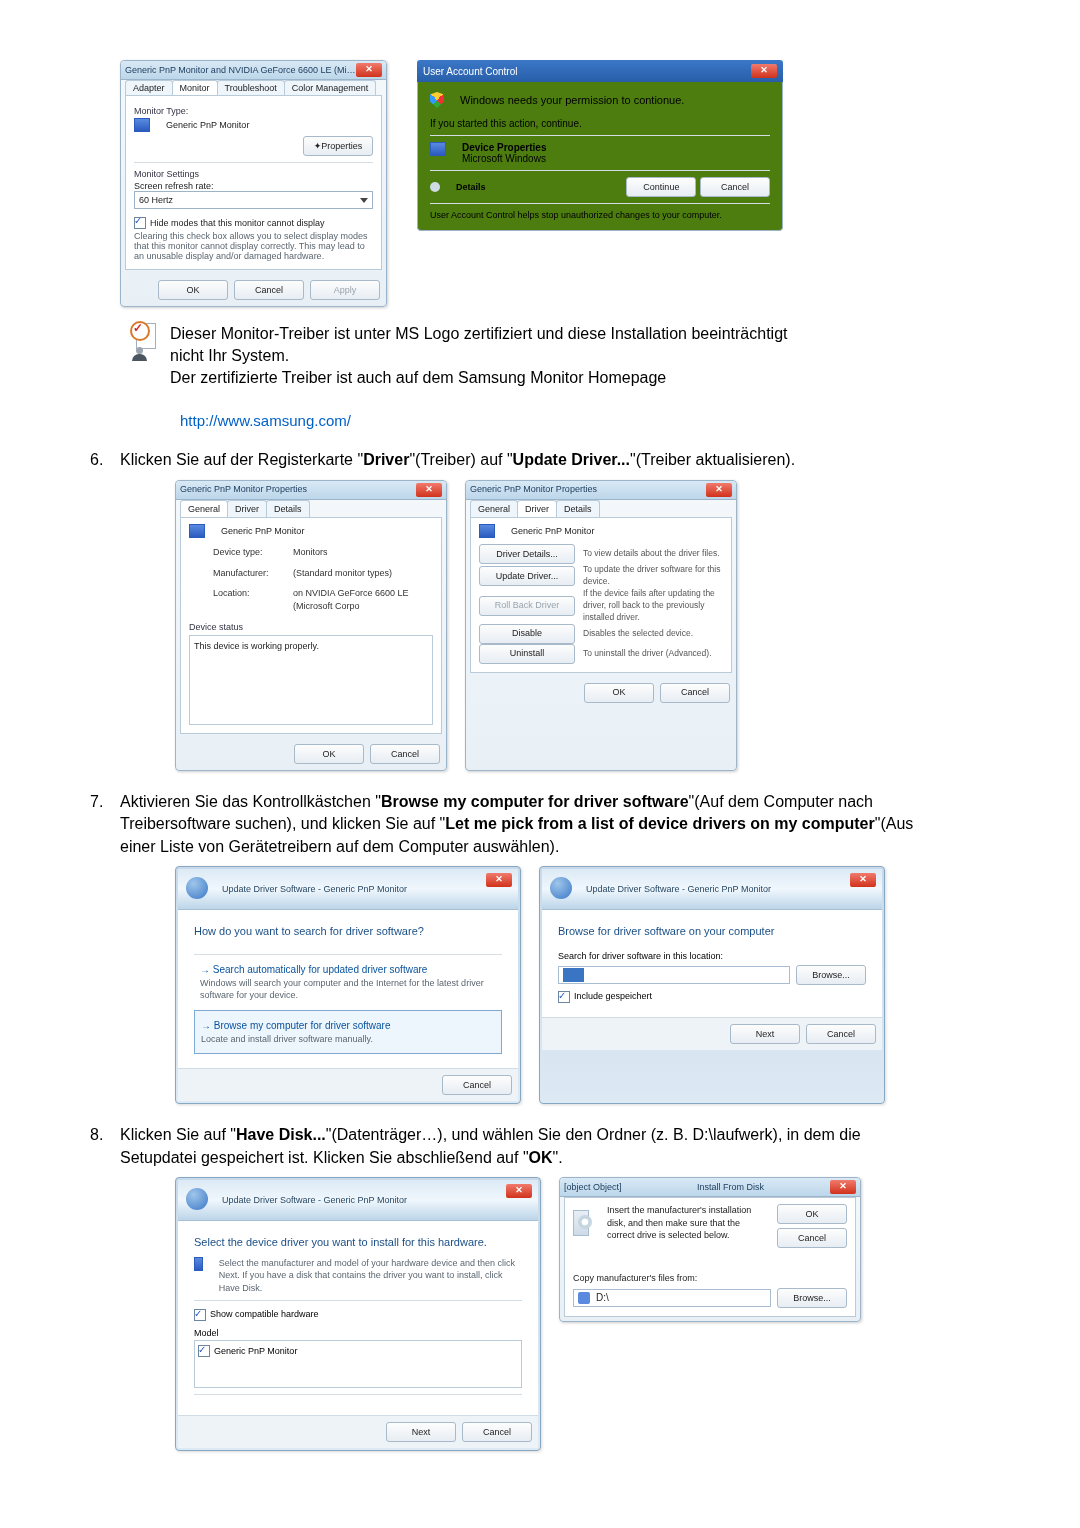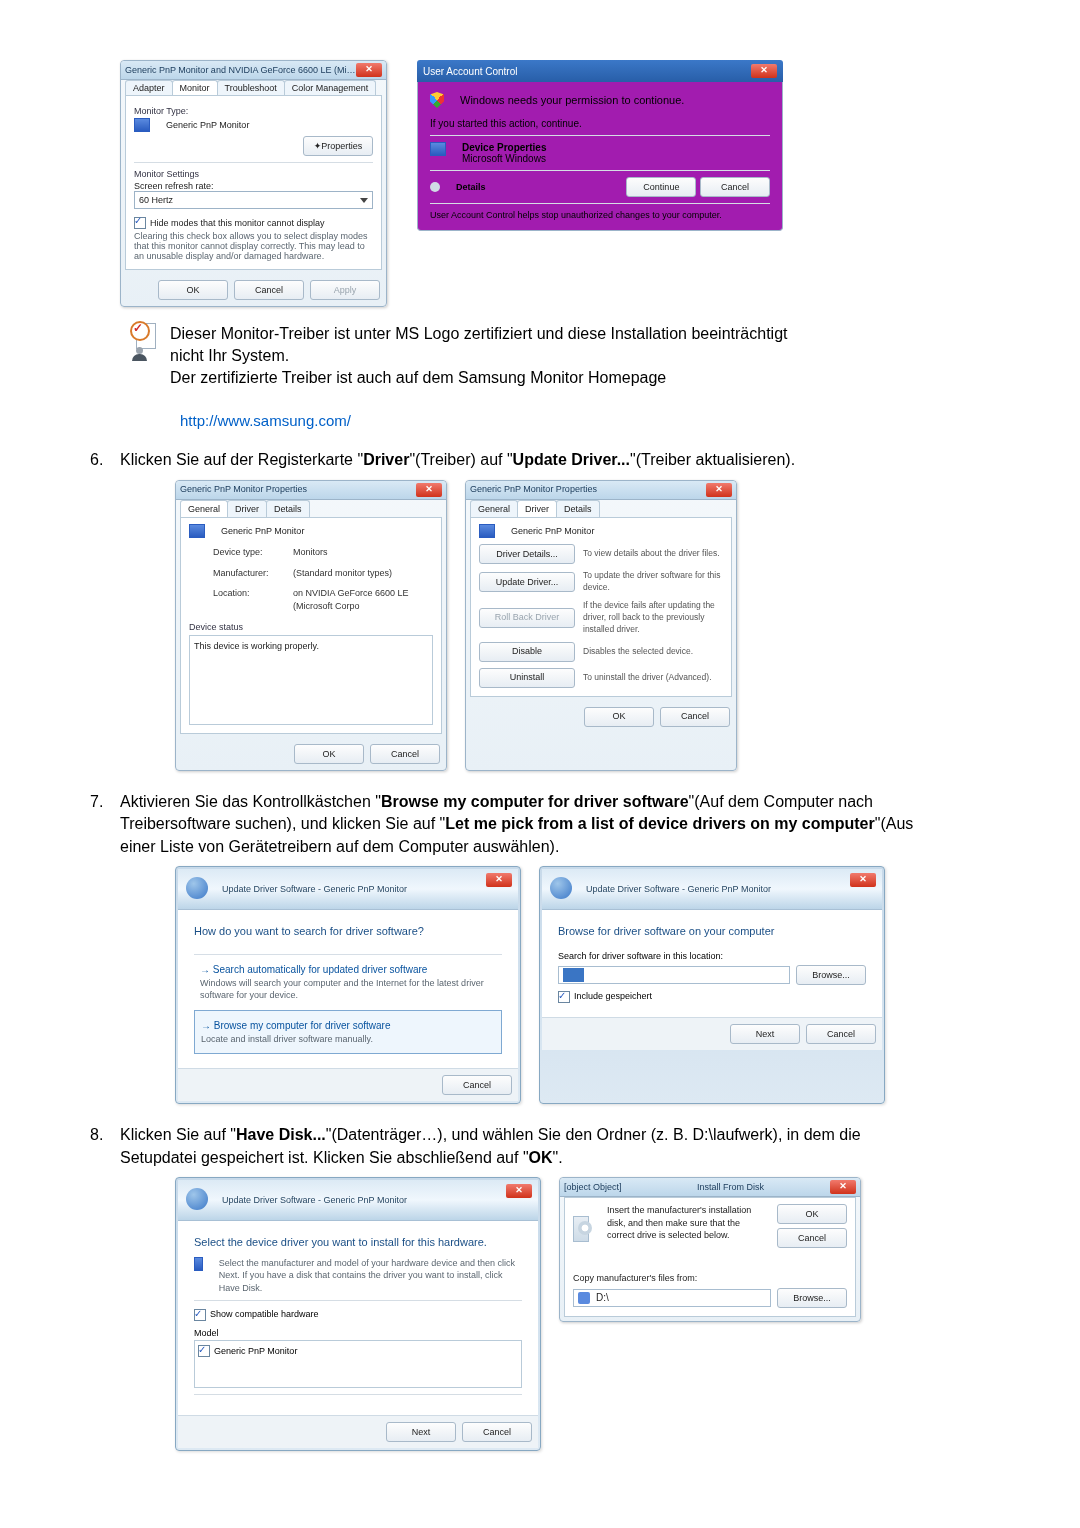--- a/index.html
+++ b/index.html
@@ -20,21 +20,21 @@
   .cbx.checked::after{content:"✓";position:absolute;left:-1px;top:-3px;font-size:10px;color:#2a5cc0}
   .sel{display:flex;align-items:center;justify-content:space-between;height:16px;border:1px solid #9db3c7;background:#fff;padding:0 4px;font-size:9px}
   .sel .arr{width:0;height:0;border-left:4px solid transparent;border-right:4px solid transparent;border-top:5px solid #444}
   .btn{display:inline-flex;align-items:center;justify-content:center;min-width:52px;height:18px;background:linear-gradient(#fdfdfd,#e7edf3);border:1px solid #a8b9c9;border-radius:3px;font-size:9px;color:#222;padding:0 8px}
   .btn.dis{color:#9aa5af}
   .btn-row{display:flex;justify-content:flex-end;gap:6px;padding:6px 6px 6px 0}
   .blue-link{color:#0060c8;cursor:pointer}
   .small-gray{font-size:9px;color:#5b6670}
   .uac-top{background:linear-gradient(#3b78c8,#285ea8);color:#fff;border-radius:3px 3px 0 0;display:flex;align-items:center;height:22px;padding:0 6px}
   .shield{display:inline-block;width:14px;height:16px;margin-right:6px;background:conic-gradient(from 45deg,#e33 0 25%,#3a3 0 50%,#39f 0 75%,#fc3 0 100%);clip-path:polygon(50% 0,100% 15%,100% 60%,50% 100%,0 60%,0 15%);vertical-align:middle}
-  .uac-body{background:#a21caf;padding:10px 12px;border-left:1px solid #9cb4c9;border-right:1px solid #9cb4c9;border-bottom:1px solid #9cb4c9;border-radius:0 0 4px 4px}
+  .uac-body{background:#4d7c0f;padding:10px 12px;border-left:1px solid #9cb4c9;border-right:1px solid #9cb4c9;border-bottom:1px solid #9cb4c9;border-radius:0 0 4px 4px}
   .flat-row{display:flex;align-items:center;gap:10px}
   .note-flex{display:flex;gap:10px;margin-left:70px;margin-top:6px}
   .cert-icon{width:30px;height:36px;position:relative}
   .cert-icon .doc{position:absolute;top:0;left:6px;width:18px;height:24px;background:#fff;border:1px solid #a0b0c0}
   .cert-icon .chk{position:absolute;top:-2px;left:0;width:16px;height:16px;border-radius:50%;border:2px solid #d97a2a;background:#fff}
   .cert-icon .chk::after{content:"✓";color:#d12a2a;font-weight:bold;font-size:12px;position:absolute;left:1px;top:-2px}
   .cert-icon .per{position:absolute;bottom:-2px;left:2px;width:16px;height:14px}
   .cert-icon .per::before{content:"";position:absolute;top:0;left:4px;width:7px;height:7px;border-radius:50%;background:#9aa3ad}
   .cert-icon .per::after{content:"";position:absolute;bottom:0;left:0;width:15px;height:7px;border-radius:7px 7px 0 0;background:#4a5560}
   .note-text{font-size:16px;color:#000;line-height:1.35;max-width:640px}
@@ -46,21 +46,21 @@
   .blue-frame{background:linear-gradient(#c8daea,#dde9f3);border:1px solid #87a8c2;border-radius:4px;padding:2px;box-shadow:1px 1px 3px rgba(0,0,0,.15)}
   .shine-bar{height:40px;background:linear-gradient(#dceaf5 0%,#f0f7fd 50%,#bcd5e8 100%);border-bottom:1px solid #a8c0d5;position:relative}
   .shine-bar .back{position:absolute;left:8px;top:8px;width:22px;height:22px;border-radius:50%;background:radial-gradient(circle at 35% 30%,#9fc6ea,#3b78c8)}
   .shine-bar .t{position:absolute;left:44px;top:14px;font-size:9px;color:#274763}
   .body-area{background:#fff;padding:14px 16px;font-size:10px}
   .opt{border-top:1px solid #d6dee6;padding:8px 6px}
   .opt .lead{color:#07529e;font-size:10px}
   .btn-row2{display:flex;justify-content:flex-end;gap:6px;background:#eef3f7;padding:6px;border-top:1px solid #cfdbe5}
   .tbl{display:grid;grid-template-columns:80px 1fr;row-gap:8px;font-size:9px;color:#333}
   .tbl .k{color:#333}
-  .btn-stack{display:flex;flex-direction:column;gap:6px;margin-top:6px}
+  .btn-stack{display:flex;flex-direction:column;margin-top:6px}
   .btn-stack .r{display:flex;gap:8px;align-items:center}
   .btn-stack .cap{font-size:8.5px;color:#555}
   .browse-field{display:flex;align-items:center;gap:6px}
   .browse-field .f{flex:1;height:16px;border:1px solid #a8bdd0;background:#fff;display:flex;align-items:center;justify-content:space-between;padding:0 4px}
   .hi{background:#3a75c4;color:#fff;padding:0 2px}
   .disk-icon{display:inline-block;width:24px;height:24px;background:linear-gradient(#e8eef4,#cddbe7);border:1px solid #a8bdd0;vertical-align:middle;margin-right:8px;position:relative}
   .disk-icon::after{content:"";position:absolute;left:4px;top:4px;width:14px;height:14px;border-radius:50%;background:radial-gradient(circle,#fff 35%,#c7d5e1 36%)}
   .sig-ico{display:inline-block;width:12px;height:12px;border-radius:2px;margin-right:6px;vertical-align:middle}
   .sig-red{background:#e05a4a}
   .sig-blue{background:#5a8adf}
@@ -325,21 +325,21 @@
         </div>
 
         <div class="win" style="width:300px;align-self:flex-start">
           <div class="win-head">
               <span class="title">[object Object]</span>
               <span class="title">Install From Disk</span>
               <span class="close-x">✕</span>
             </div>
           <div class="pane" style="border-top:1px solid #b9cbd9">
             <div class="flat-row" style="justify-content:space-between;align-items:flex-start">
-              <div class="flat-row" style="align-items:flex-end">
+              <div class="flat-row" style="align-items:center">
                 <span class="disk-icon"></span>
                 <span class="cap9" style="max-width:160px">Insert the manufacturer's installation disk, and then make sure that the correct drive is selected below.</span>
               </div>
               <div style="display:flex;flex-direction:column;gap:4px">
                 <span class="btn">OK</span>
                 <span class="btn">Cancel</span>
               </div>
             </div>
             <div class="cap9" style="margin-top:24px">Copy manufacturer's files from:</div>
             <div class="browse-field" style="margin-top:3px">

